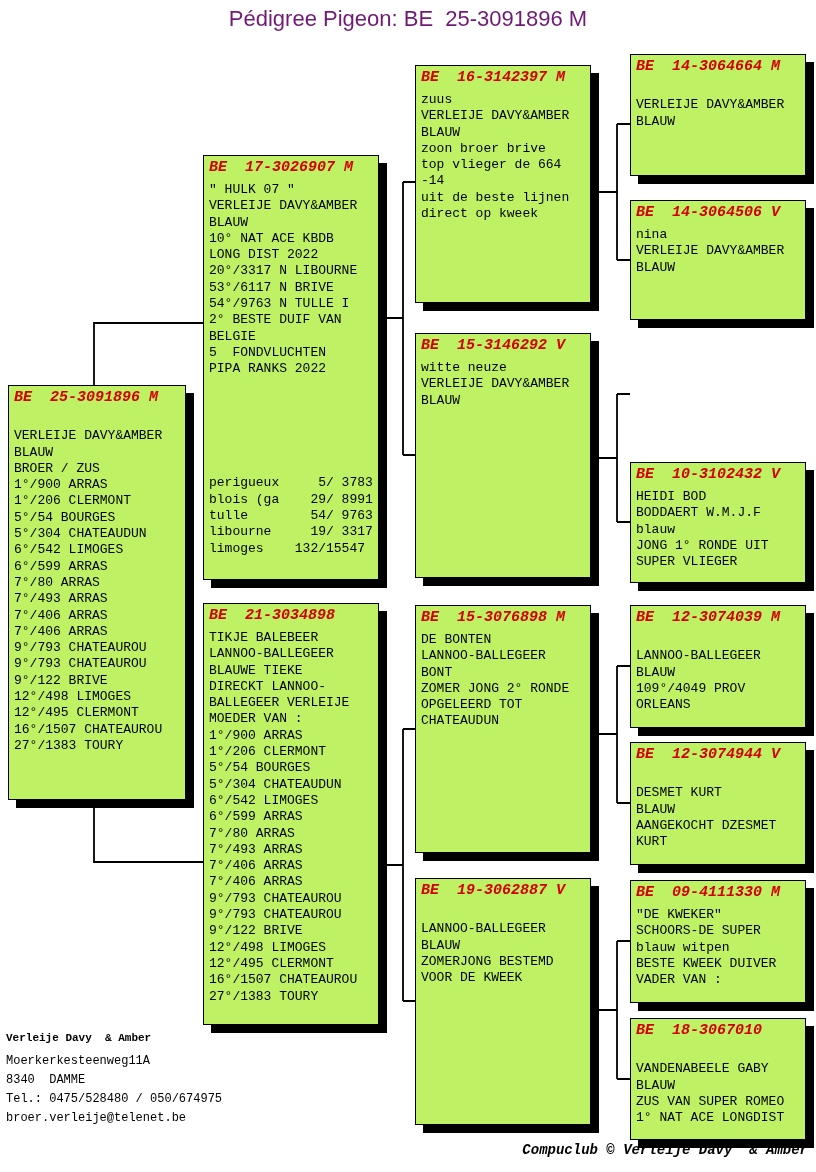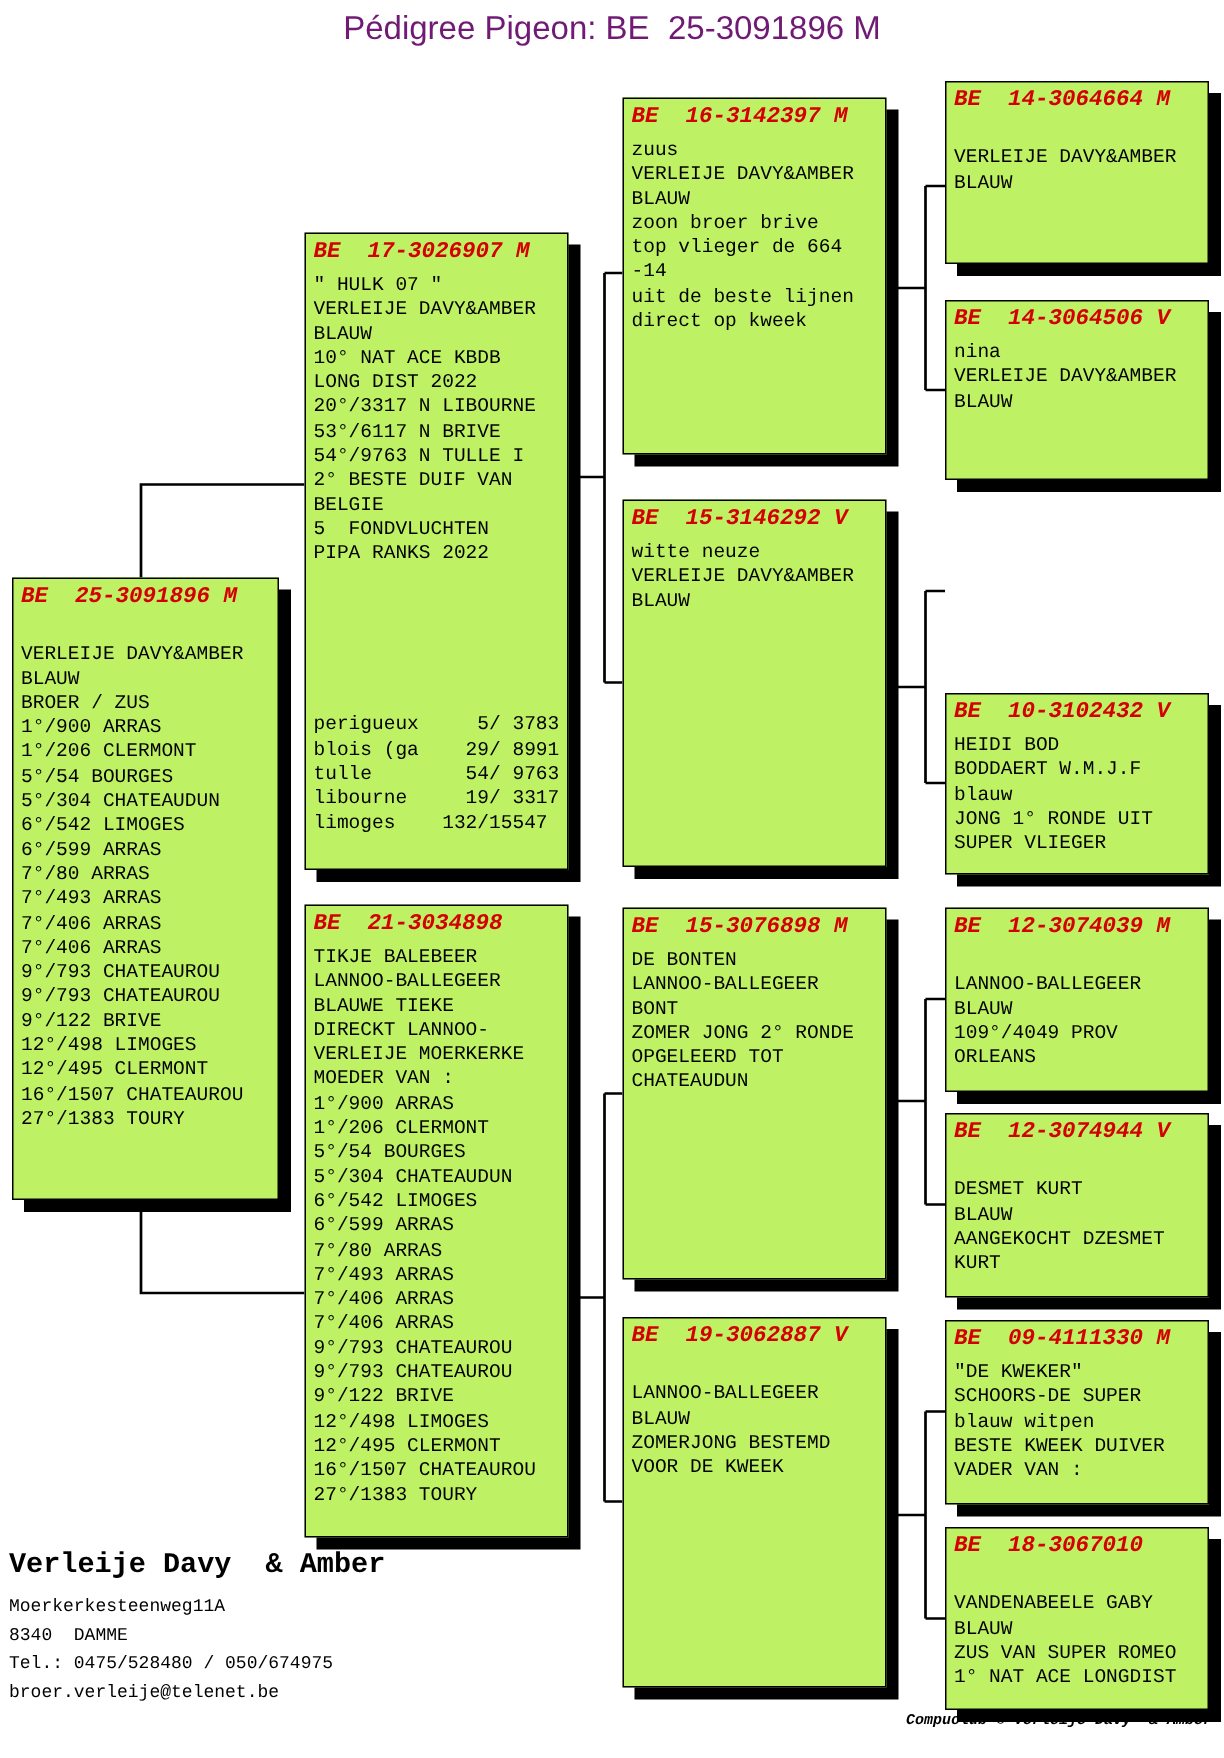--- a/index.html
+++ b/index.html
@@ -21,24 +21,24 @@
     color:var(--ring-color,#d40000);white-space:pre;
     line-height:17px;margin-bottom:6px;
   }
   .pline{
     font-size:13px;line-height:16.3px;color:#000;white-space:pre;
     overflow:hidden;
   }
   svg.connectors{position:absolute;left:0;top:0;pointer-events:none;}
   svg.connectors path{fill:none;stroke:#000;stroke-width:1.8;}
   .owner{position:absolute;left:6px;top:1032px;color:#000;}
-  .owner-name{font-size:19px;font-weight:bold;white-space:pre;margin-bottom:8px;font-family:Liberation Mono, monospace;}
+  .owner-name{font-size:11px;font-weight:bold;white-space:pre;margin-bottom:8px;font-family:Liberation Mono, monospace;}
   .owner-line{font-size:12px;line-height:19px;white-space:pre;}
   .credit{
-    position:absolute;right:8px;top:1142px;font-size:10px;
+    position:absolute;right:8px;top:1142px;font-size:14px;
     font-weight:bold;font-style:italic;white-space:pre;color:#000;
   }
 </style>
 </head>
 <body>
 
 <div class="page">
 
   <div class="title">Pédigree Pigeon: BE  25-3091896 M</div>
 
@@ -109,21 +109,21 @@
       </div>
   </div>
 
   <div class="pbox" style="left:203px;top:603px;width:176px;height:422px">
     <div class="ring">BE  21-3034898</div>
     <div>
         <div class="pline">TIKJE BALEBEER</div>
         <div class="pline">LANNOO-BALLEGEER</div>
         <div class="pline">BLAUWE TIEKE</div>
         <div class="pline">DIRECKT LANNOO-</div>
-        <div class="pline">VERLEIJE MOERKERKE</div>
+        <div class="pline">BALLEGEER VERLEIJE</div>
         <div class="pline">MOEDER VAN :</div>
         <div class="pline">1°/900 ARRAS</div>
         <div class="pline">1°/206 CLERMONT</div>
         <div class="pline">5°/54 BOURGES</div>
         <div class="pline">5°/304 CHATEAUDUN</div>
         <div class="pline">6°/542 LIMOGES</div>
         <div class="pline">6°/599 ARRAS</div>
         <div class="pline">7°/80 ARRAS</div>
         <div class="pline">7°/493 ARRAS</div>
         <div class="pline">7°/406 ARRAS</div>

